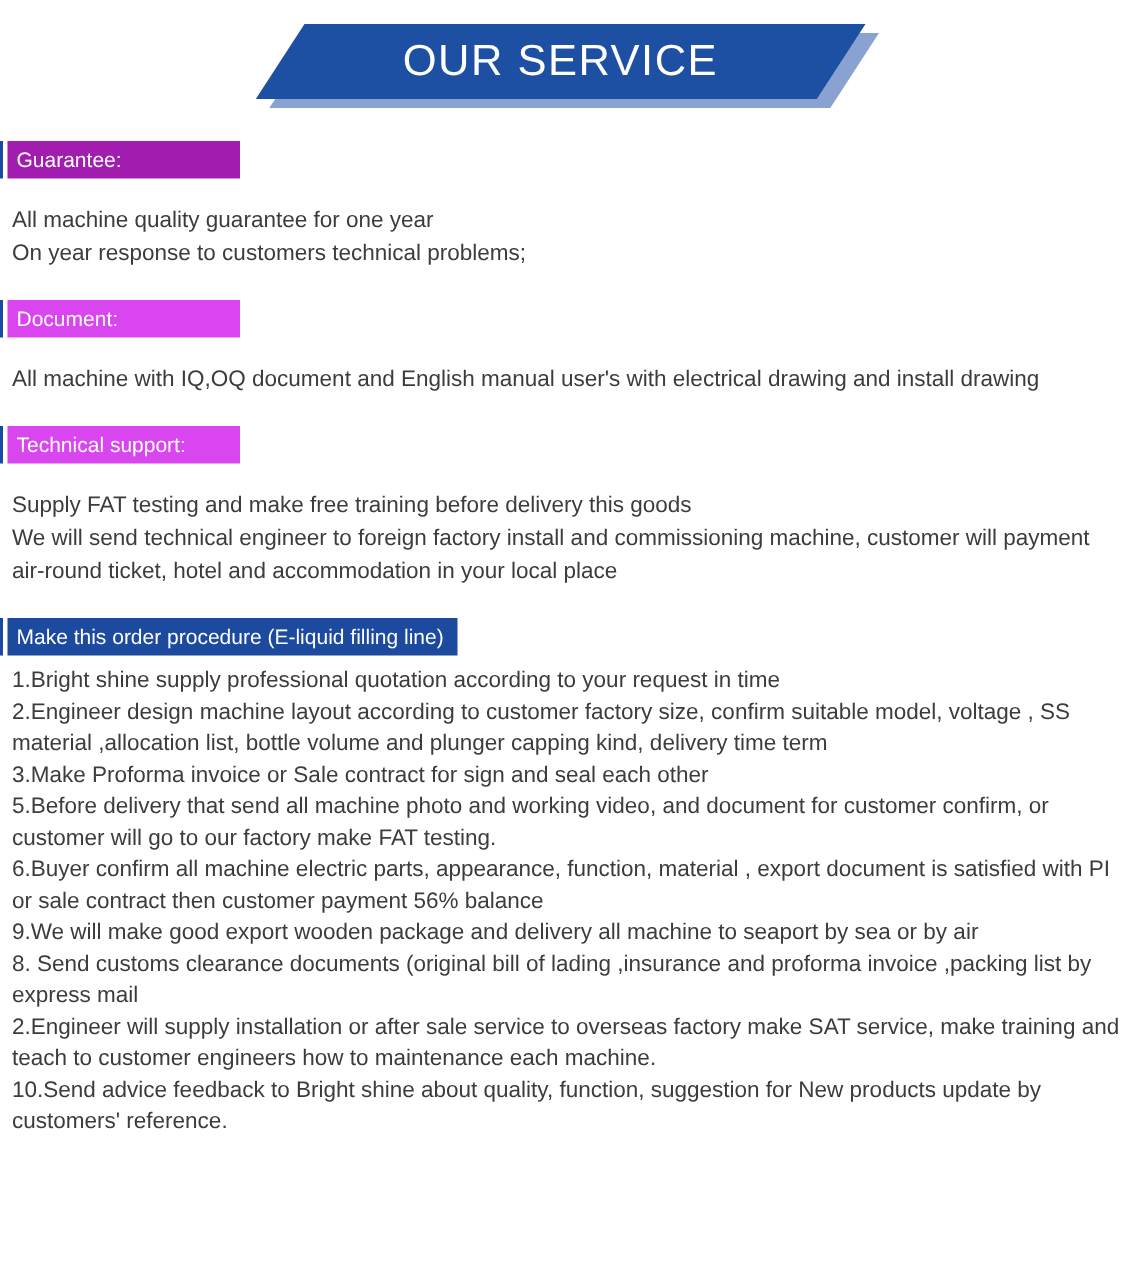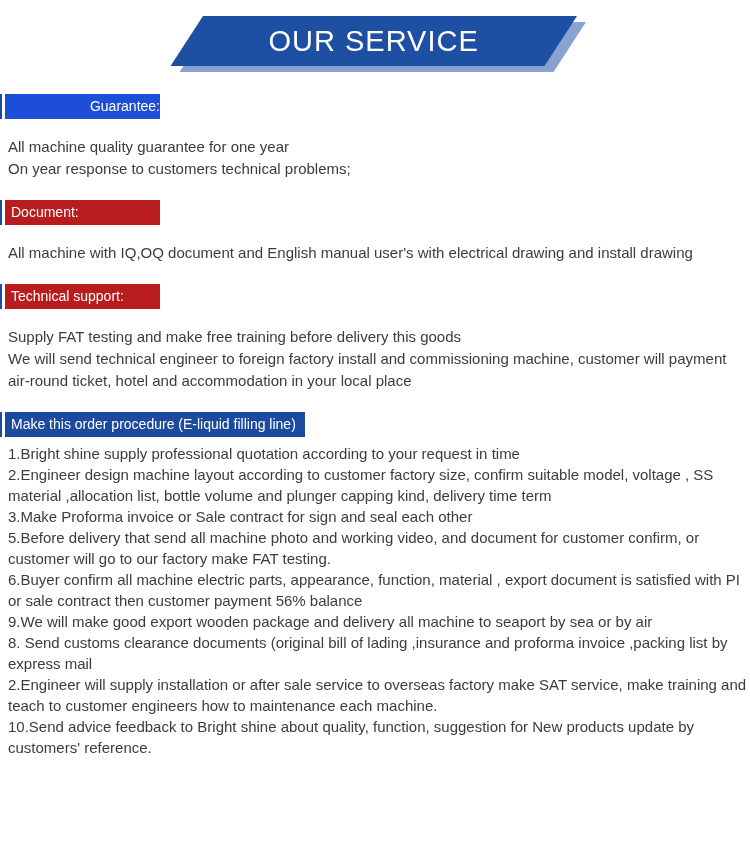--- a/index.html
+++ b/index.html
@@ -99,42 +99,42 @@
 <div class="banner-area">
   <div class="banner-shadow" style="background-color: rgb(138, 162, 210);"></div>
   <div class="banner-main" style="background-color: rgb(29, 79, 163);">
     <span class="banner-text">OUR SERVICE</span>
   </div>
 </div>
 
 <div class="section">
   <div class="bar-row first">
     <span class="bar-notch" style="background-color: rgb(27, 74, 158);"></span>
-    <span class="bar small" style="background-color: #1d4ed8; text-align: right;">Guarantee:</span>
+    <span class="bar small" style="background-color: #a21caf;">Guarantee:</span>
   </div>
   <div class="section-body">
     <p>All machine quality guarantee for one year</p>
     <p>On year response to customers technical problems;</p>
   </div>
 </div>
 
 <div class="section">
   <div class="bar-row">
     <span class="bar-notch" style="background-color: rgb(27, 74, 158);"></span>
-    <span class="bar small" style="background-color: #b91c1c;">Document:</span>
+    <span class="bar small" style="background-color: #d946ef;">Document:</span>
   </div>
   <div class="section-body">
     <p>All machine with IQ,OQ document and English manual user's with electrical drawing and install drawing</p>
   </div>
 </div>
 
 <div class="section">
   <div class="bar-row">
     <span class="bar-notch" style="background-color: rgb(27, 74, 158);"></span>
-    <span class="bar small" style="background-color: #b91c1c;">Technical support:</span>
+    <span class="bar small" style="background-color: #d946ef;">Technical support:</span>
   </div>
   <div class="section-body">
     <p>Supply FAT testing and make free training before delivery this goods</p>
     <p>We will send technical engineer to foreign factory install and commissioning machine, customer will payment air-round ticket, hotel and accommodation in your local place</p>
   </div>
 </div>
 
 <div class="section">
   <div class="bar-row">
     <span class="bar-notch" style="background-color: rgb(27, 74, 158);"></span>

